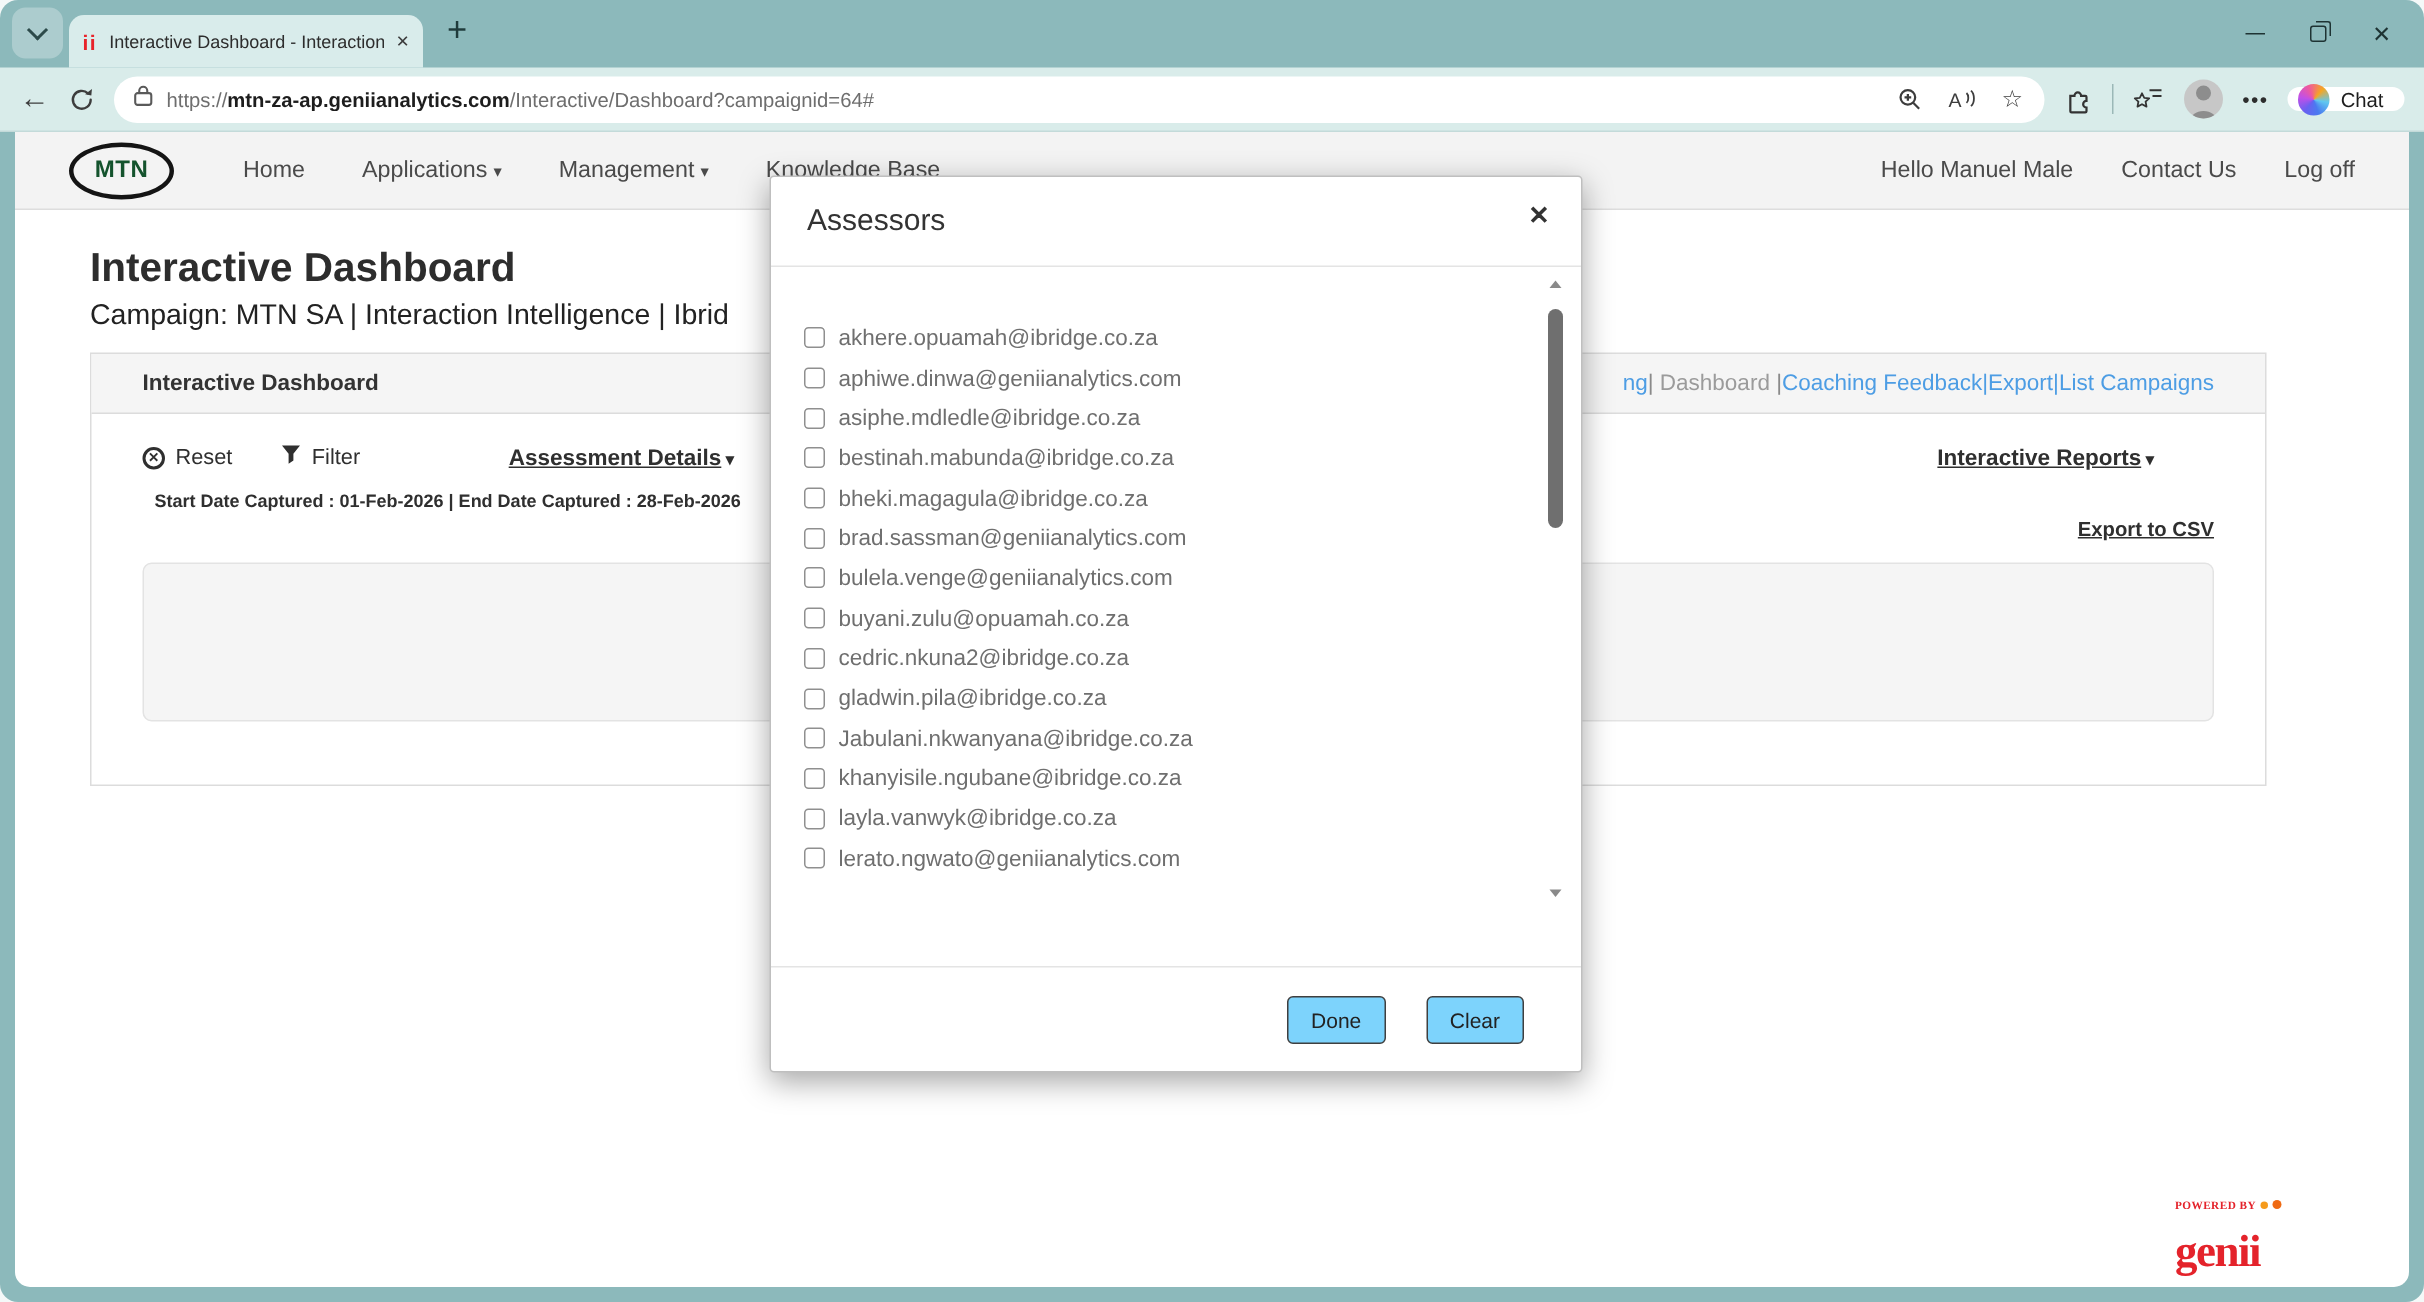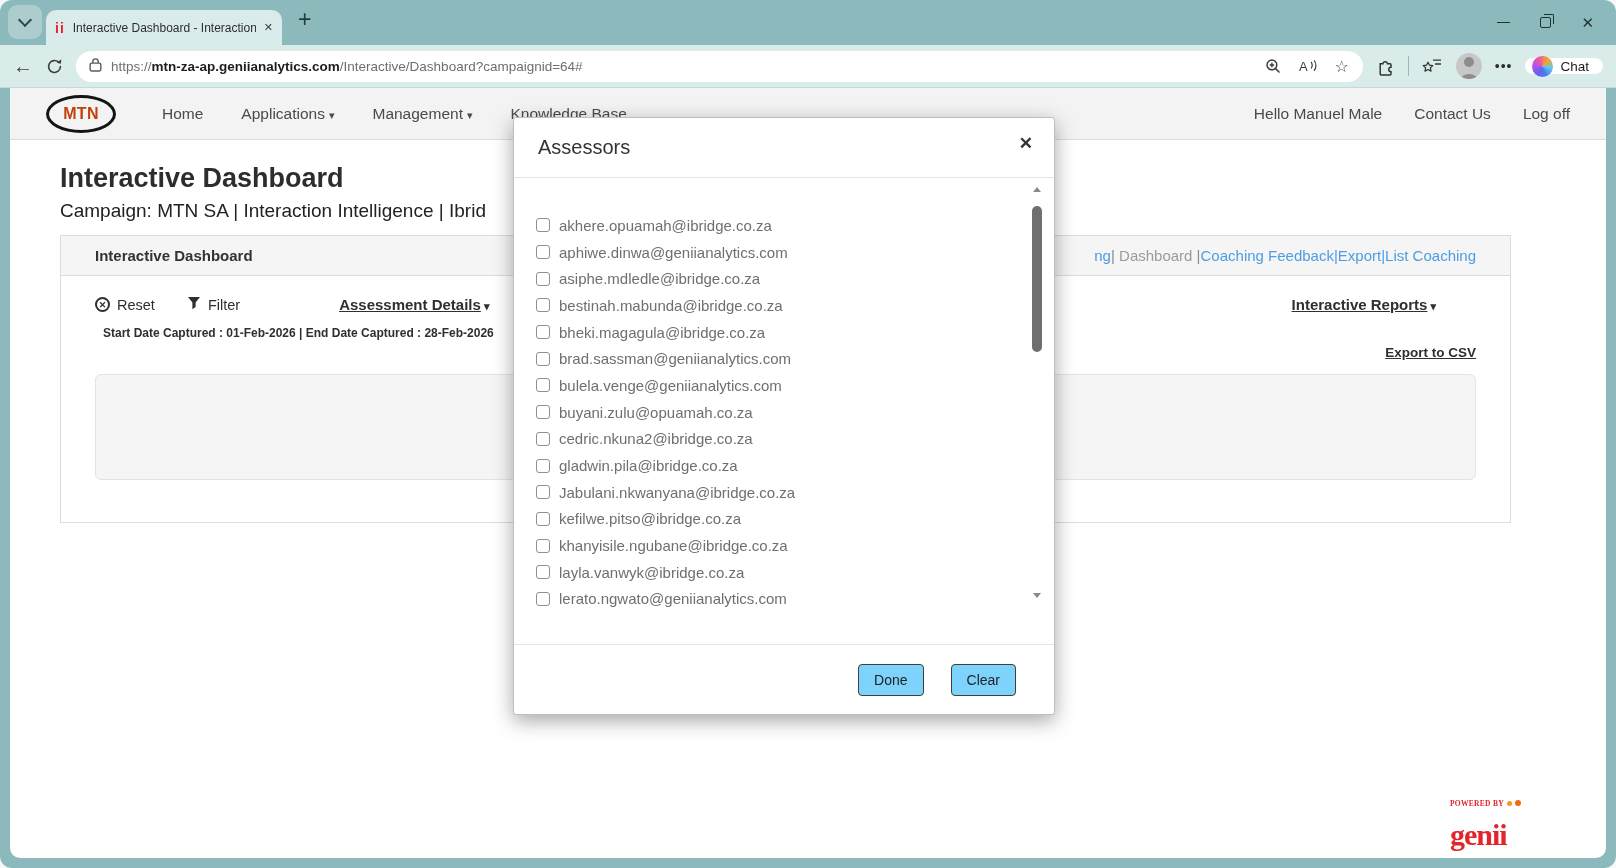--- a/index.html
+++ b/index.html
@@ -47,21 +47,21 @@
     background:conic-gradient(from 220deg,#6a60f0,#c050e8,#f05a9a,#f5a623,#60c8f0,#4a7af0,#6a60f0); }
   .chat-label { font-size:13.5px; color:#1d1d1d; }
 
   
   .page { position:absolute; left:10px; right:10px; top:88px; bottom:10px; background:#fff;
     border-radius:0 0 10px 10px; overflow:hidden; }
   .site-nav { height:52px; background:#f3f3f3; border-bottom:1px solid #ddd;
     display:flex; align-items:center; padding:0 36px; gap:38px; font-size:15.5px; color:#4a4a4a; }
   .mtn-logo { width:70px; height:38px; border:3px solid #141414; border-radius:50%;
     display:flex; align-items:center; justify-content:center; font-weight:800; font-size:16px;
-    color:#c2410c; letter-spacing:.3px; margin-right:8px; flex-shrink:0; }
+    color:#14532d; letter-spacing:.3px; margin-right:8px; flex-shrink:0; }
   .nav-caret { font-size:11px; margin-left:4px; }
   .nav-right { margin-left:auto; display:flex; gap:32px; }
 
   .content { padding:0 95px 0 50px; }
   .page-title { font-size:27px; font-weight:600; color:#2d2d2d; margin:22px 0 0; line-height:32px; }
   .campaign-line { font-size:19px; color:#222; margin-top:6px; line-height:22px; }
 
   .card { margin-top:13px; border:1px solid #dcdcdc; }
   .card-header { background:#f5f5f5; border-bottom:1px solid #dcdcdc; height:40px;
     display:flex; align-items:center; padding:0 34px; }
@@ -211,21 +211,21 @@
       </span>
     </div>
 
     <div class="content">
       <div class="page-title">Interactive Dashboard</div>
       <div class="campaign-line">Campaign: MTN SA | Interaction Intelligence | Ibrid</div>
 
       <div class="card">
         <div class="card-header">
           <span class="card-title">Interactive Dashboard</span>
-          <span class="panel-links"><span class="link">ng</span><span class="sep">| </span><span class="current">Dashboard </span><span class="sep">|</span><span class="link">Coaching Feedback</span><span class="link_sep">|</span><span class="link">Export</span><span class="link_sep">|</span><span class="link">List Coaching</span></span>
+          <span class="panel-links"><span class="link">ng</span><span class="sep">| </span><span class="current">Dashboard </span><span class="sep">|</span><span class="link">Coaching Feedback</span><span class="link_sep">|</span><span class="link">Export</span><span class="link_sep">|</span><span class="link">List Campaigns</span></span>
         </div>
         <div class="card-body">
           <div class="controls-row">
             <span class="ctl">
               <span class="reset-circle">✕</span>
               <span>Reset</span>
             </span>
             <span class="ctl filter-btn">
               <span>
                 <svg width="14" height="14" viewBox="0 0 14 14">
@@ -299,24 +299,20 @@
         <div class="assessor-item">
           <span class="checkbox"></span>
           <span>gladwin.pila@ibridge.co.za</span>
         </div>
         <div class="assessor-item">
           <span class="checkbox"></span>
           <span>Jabulani.nkwanyana@ibridge.co.za</span>
         </div>
         <div class="assessor-item">
           <span class="checkbox"></span>
-          <span>kefilwe.pitso@ibridge.co.za</span>
-        </div>
-        <div class="assessor-item">
-          <span class="checkbox"></span>
           <span>khanyisile.ngubane@ibridge.co.za</span>
         </div>
         <div class="assessor-item">
           <span class="checkbox"></span>
           <span>layla.vanwyk@ibridge.co.za</span>
         </div>
         <div class="assessor-item">
           <span class="checkbox"></span>
           <span>lerato.ngwato@geniianalytics.com</span>
         </div>

